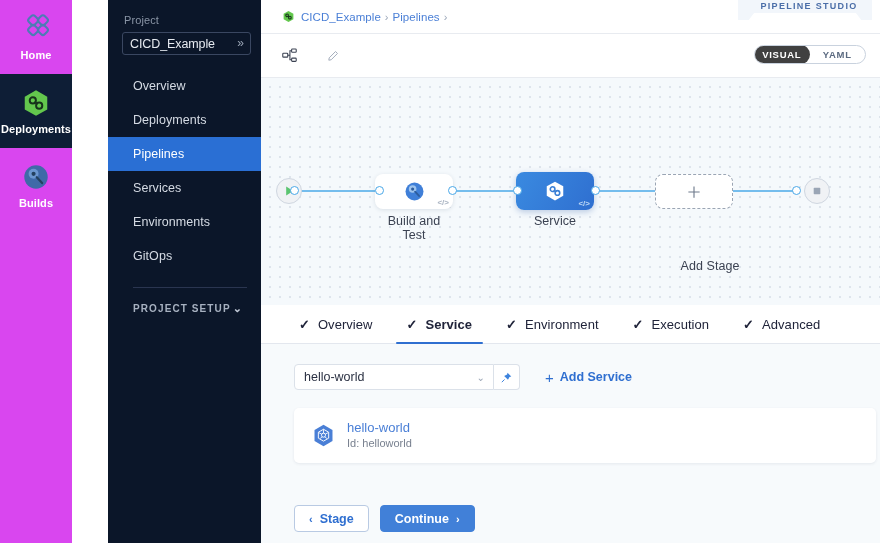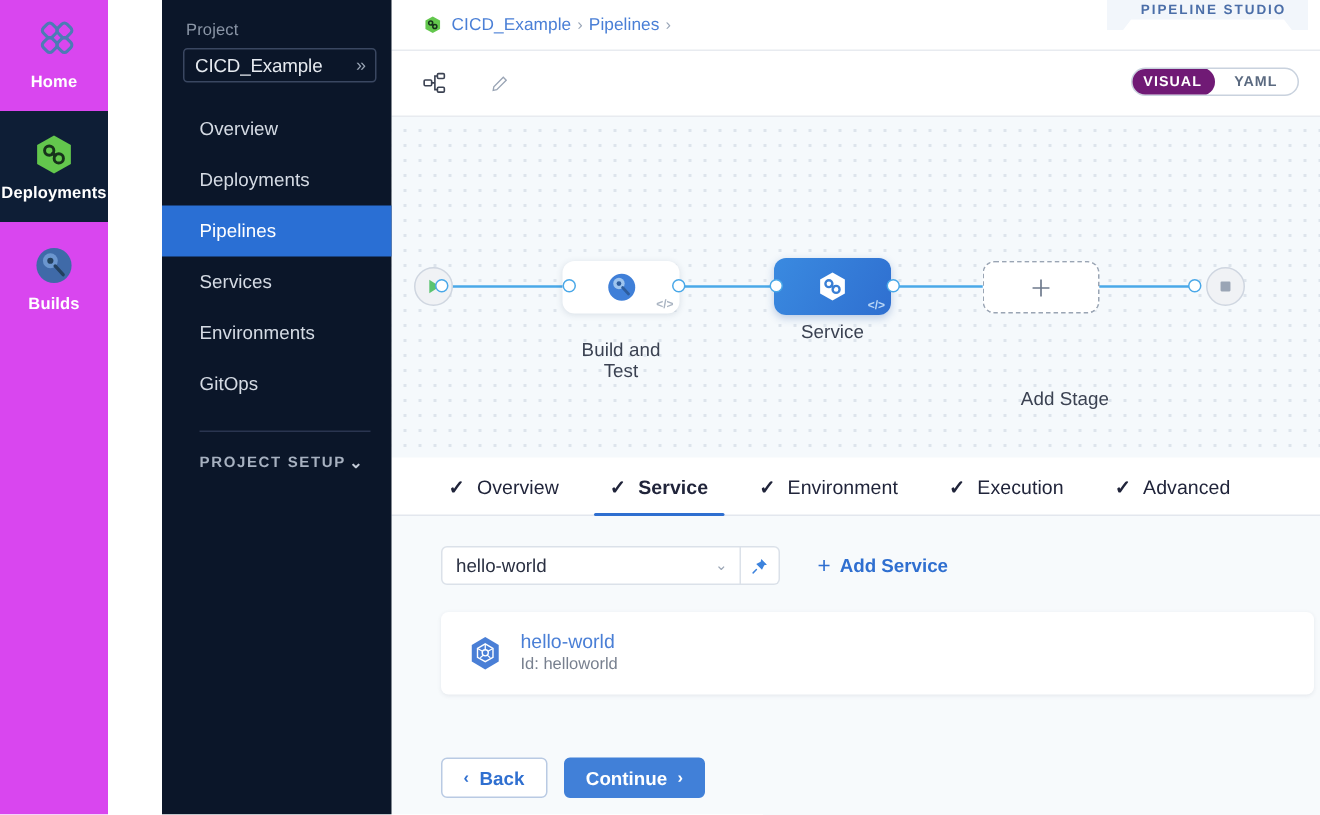--- a/index.html
+++ b/index.html
@@ -166,21 +166,21 @@
     overflow: hidden;
     background: #ffffff;
   }
   .mode-opt {
     flex: 1 1 50%; height: 100%;
     display:flex; align-items:center; justify-content:center;
     font-size: 9.5px; font-weight: 700; letter-spacing: .7px;
     color: #5b6a80; cursor: pointer;
   }
   .mode-opt.sel {
-    background: #701a75; color:#ffffff; border-radius: 10px;
+    background: #404040; color:#ffffff; border-radius: 10px;
     margin: -1px 0 -1px -1px; height: 19px;
   }
 
   
   .canvas {
     height: 227px;
     position: relative;
     background-color: #f5f9fc;
     background-image: radial-gradient(#dde4ec 1px, transparent 1.1px);
     background-size: 10px 10px;
@@ -456,21 +456,21 @@
           <svg viewBox="0 0 32 32" style="width:23px;height:23px">
             <circle cx="16" cy="16" r="12.5" fill="#3f7fd8"></circle>
             <circle cx="13.4" cy="12.6" r="5.3" fill="#9ec4ee"></circle>
             <circle cx="13.4" cy="12.6" r="2.2" fill="#2d5d9e"></circle>
             <path d="M16.8 16.3 L22.3 22.2" stroke="#2d5d9e" stroke-width="2.6" stroke-linecap="round" fill="none"></path>
           </svg>
           <span class="codeico" style="right:4px; bottom:2px;">&lt;/&gt;</span>
         </div>
         <div class="port" style="left:114px; top:108px;"></div>
         <div class="port" style="left:187px; top:108px;"></div>
-        <div class="node-label" style="left:114px; top:148px; width:78px;">Build and Test</div>
+        <div class="node-label" style="left:114px; top:136px; width:78px;">Build and Test</div>
 
         <div class="stage-card stage-blue" style="left:255px; top:94px; width:78px; height:38px;">
           <svg viewBox="0 0 32 32" style="width:24px;height:24px">
             <polygon points="16,3.5 27,9.7 27,22.3 16,28.5 5,22.3 5,9.7" fill="#ffffff"></polygon>
             <g fill="none" stroke="#3a7fd5" stroke-width="2.1" stroke-linecap="round">
               <circle cx="12.8" cy="13.5" r="3.1"></circle>
               <circle cx="19.2" cy="18.6" r="3.1"></circle>
               <path d="M15 15.3 L17 16.7"></path>
             </g>
           </svg>
@@ -554,21 +554,21 @@
         </svg>
         <div>
           <div class="svc-name">hello-world</div>
           <div class="svc-id">Id: helloworld</div>
         </div>
       </div>
 
       <div class="btnrow">
         <div class="btn btn-back">
           <span class="car">‹</span>
-          <span>Back</span>
+          <span>Stage</span>
         </div>
         <div class="btn btn-continue">
           <span>Continue</span>
           <span class="car">›</span>
         </div>
       </div>
 
     </div>
   </div>
 </div>

